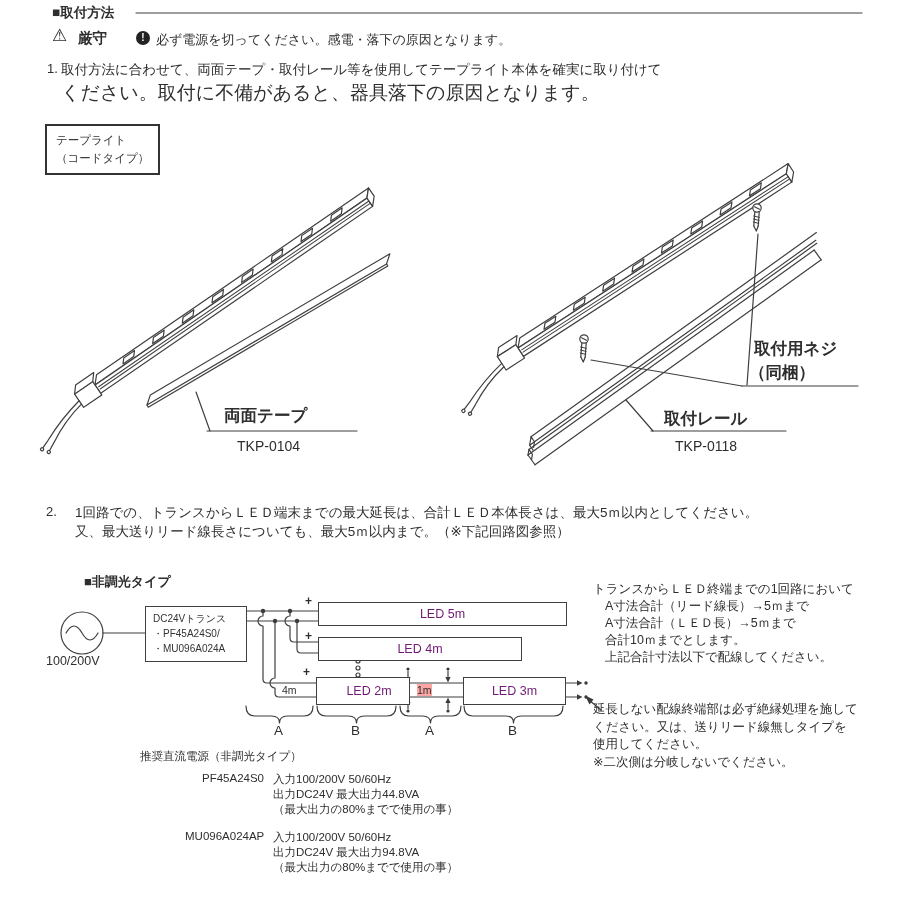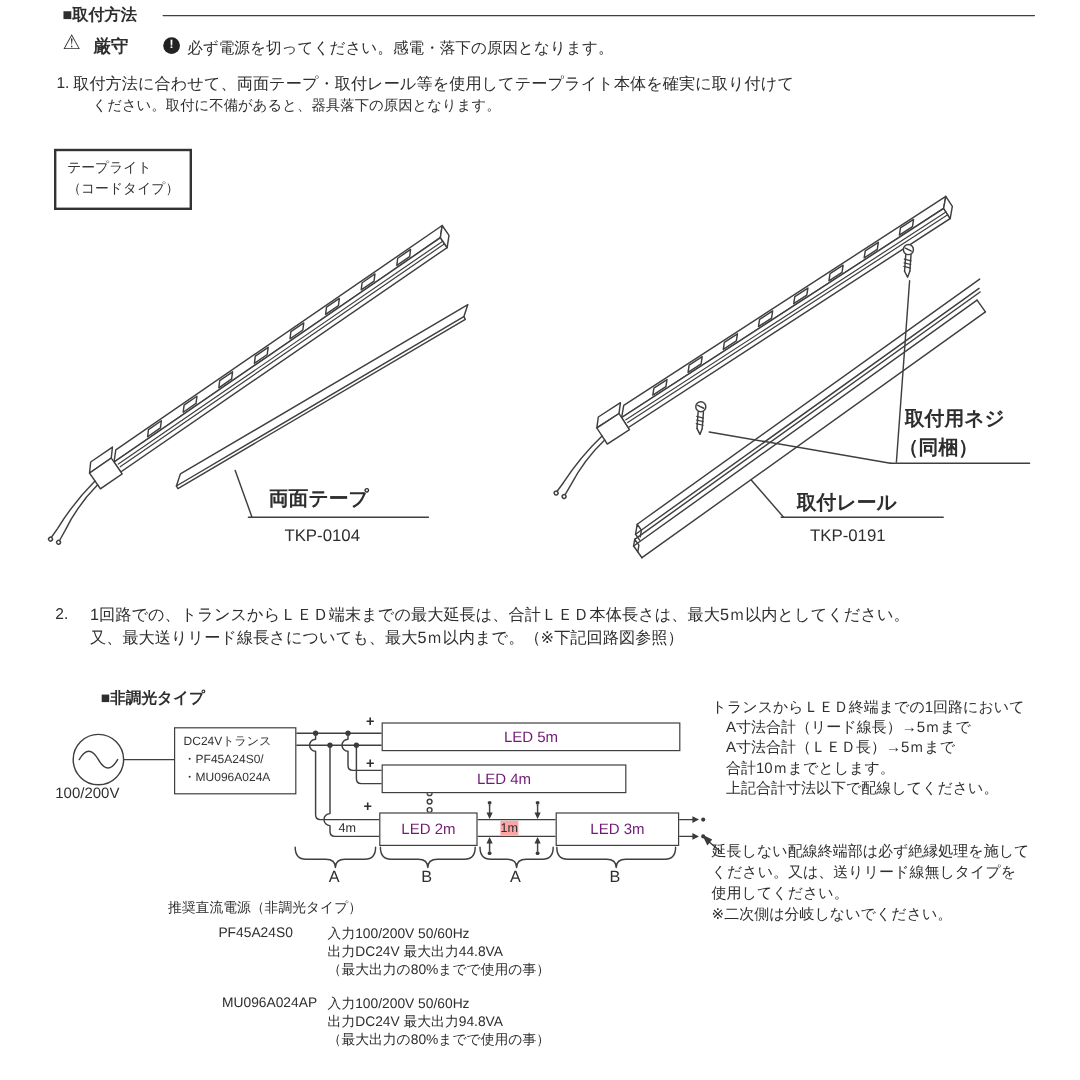--- a/index.html
+++ b/index.html
@@ -198,55 +198,55 @@
 
   <div class="abs b" style="left:52px;top:4px;font-size:13.5px;">■取付方法</div>
 
   <span class="abs" style="left:52px;top:27px;font-size:17px;line-height:1;">⚠</span>
   <span class="abs b" style="left:78px;top:29px;font-size:14.5px;">厳守</span>
   <span class="badge" style="left:136px;top:31px;">!</span>
   <span class="abs" style="left:156px;top:31px;font-size:13px;">必ず電源を切ってください。感電・落下の原因となります。</span>
 
   <span class="abs" style="left:47px;top:61px;font-size:13px;">1.</span>
   <span class="abs" style="left:61px;top:61px;font-size:13.5px;">取付方法に合わせて、両面テープ・取付レール等を使用してテープライト本体を確実に取り付けて</span>
-  <span class="abs" style="left:77px;top:80px;font-size:12px;">ください。取付に不備があると、器具落下の原因となります。</span>
+  <span class="abs" style="left:61px;top:80px;font-size:19px;">ください。取付に不備があると、器具落下の原因となります。</span>
 
   <div class="labelbox" style="left:45px;top:124px;">
     <div>テープライト</div>
     <div>（コードタイプ）</div>
   </div>
 
   <div class="abs b" style="left:224px;top:405px;font-size:16.5px;">両面テープ</div>
   <div class="abs" style="left:237px;top:438px;font-size:14px;">TKP-0104</div>
 
   <div class="abs b" style="left:754px;top:338px;font-size:16.5px;">取付用ネジ</div>
   <div class="abs b" style="left:749px;top:362px;font-size:16.5px;">（同梱）</div>
   <div class="abs b" style="left:664px;top:408px;font-size:16.5px;">取付レール</div>
-  <div class="abs" style="left:675px;top:438px;font-size:14px;">TKP-0191</div>
+  <div class="abs" style="left:675px;top:438px;font-size:14px;">TKP-0118</div>
 
   <span class="abs" style="left:46px;top:504px;font-size:13px;">2.</span>
   <span class="abs" style="left:75px;top:504px;font-size:13.5px;text-align:center;">1回路での、トランスからＬＥＤ端末までの最大延長は、合計ＬＥＤ本体長さは、最大5ｍ以内としてください。</span>
   <span class="abs" style="left:75px;top:523px;font-size:13.5px;">又、最大送りリード線長さについても、最大5ｍ以内まで。（※下記回路図参照）</span>
 
   <div class="abs b" style="left:84px;top:573px;font-size:13px;">■非調光タイプ</div>
   <div class="abs" style="left:46px;top:654px;font-size:12.5px;">100/200V</div>
 
   <div class="transbox" style="left:145px;top:606px;width:93px;height:50px;">
     <div>DC24Vトランス</div>
     <div>・PF45A24S0/</div>
     <div>・MU096A024A</div>
   </div>
 
   <span class="abs b" style="left:305px;top:594px;font-size:12px;">+</span>
   <span class="abs b" style="left:305px;top:629px;font-size:12px;">+</span>
   <span class="abs b" style="left:303px;top:665px;font-size:12px;">+</span>
 
   <div class="ledbox" style="left:318px;top:602px;width:247px;height:22px;">LED 5m</div>
   <div class="ledbox" style="left:318px;top:637px;width:202px;height:22px;">LED 4m</div>
-  <div class="ledbox" style="left:316px;top:677px;width:80px;height:26px;">LED 2m</div>
+  <div class="ledbox" style="left:316px;top:677px;width:80px;height:26px;padding-left:12px;">LED 2m</div>
   <div class="ledbox" style="left:463px;top:677px;width:101px;height:26px;">LED 3m</div>
 
   <span class="abs" style="left:282px;top:684px;font-size:10.5px;background:#fff;">4m</span>
   <span class="abs" style="left:417px;top:684px;font-size:10.5px;background:#fca5a5;">1m</span>
 
   <span class="abs" style="left:274px;top:723px;font-size:13.5px;">A</span>
   <span class="abs" style="left:351px;top:723px;font-size:13.5px;">B</span>
   <span class="abs" style="left:425px;top:723px;font-size:13.5px;">A</span>
   <span class="abs" style="left:508px;top:723px;font-size:13.5px;">B</span>
 
@@ -260,21 +260,21 @@
 
   <div class="abs notes" style="left:593px;top:701px;font-size:12.5px;line-height:17.5px;">
     <div>延長しない配線終端部は必ず絶縁処理を施して</div>
     <div>ください。又は、送りリード線無しタイプを</div>
     <div>使用してください。</div>
     <div>※二次側は分岐しないでください。</div>
   </div>
 
   <div class="abs" style="left:140px;top:749px;font-size:11.5px;">推奨直流電源（非調光タイプ）</div>
 
-  <div class="abs" style="left:182px;top:772px;font-size:11.5px;">PF45A24S0</div>
+  <div class="abs" style="left:202px;top:772px;font-size:11.5px;">PF45A24S0</div>
   <div class="abs notes" style="left:273px;top:772px;font-size:11.5px;line-height:15px;">
     <div>入力100/200V  50/60Hz</div>
     <div>出力DC24V  最大出力44.8VA</div>
     <div>（最大出力の80%までで使用の事）</div>
   </div>
 
   <div class="abs" style="left:185px;top:830px;font-size:11.5px;">MU096A024AP</div>
   <div class="abs notes" style="left:273px;top:830px;font-size:11.5px;line-height:15px;">
     <div>入力100/200V  50/60Hz</div>
     <div>出力DC24V  最大出力94.8VA</div>

